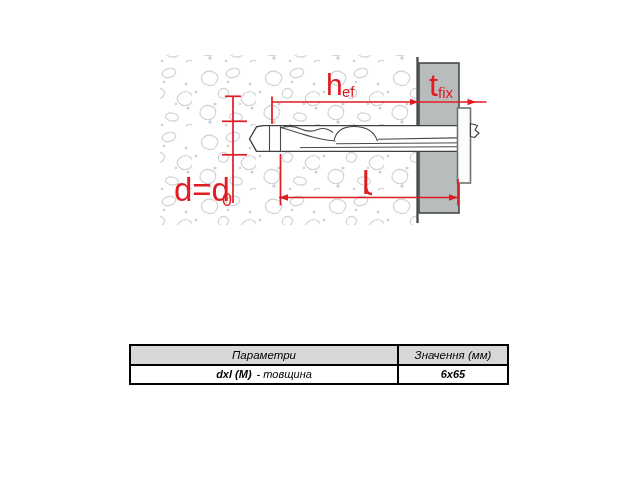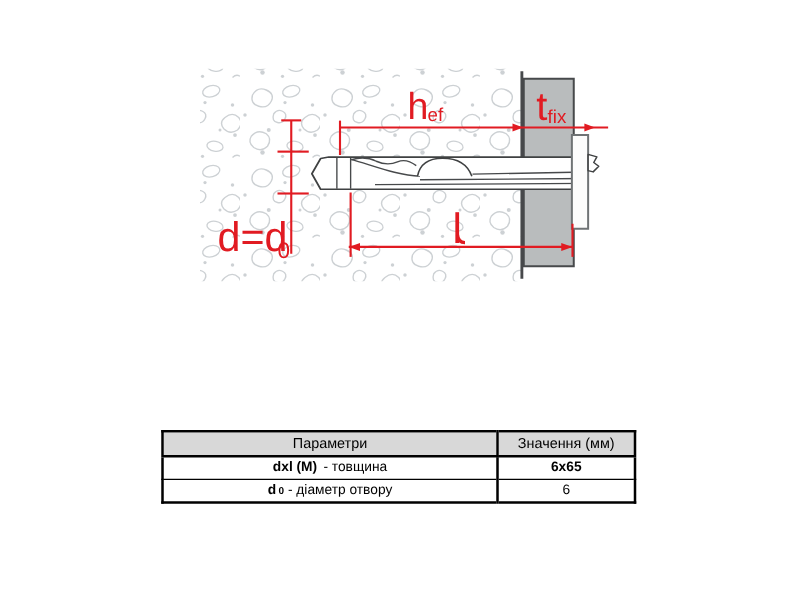--- a/index.html
+++ b/index.html
@@ -22,21 +22,21 @@
   
   .spec-table{
     position:absolute;left:129px;top:344px;width:378px;
     border-collapse:collapse;table-layout:fixed;
     font-size:11px;color:#000;
   }
   .spec-table td,.spec-table th{
     border:1px solid #000;text-align:center;vertical-align:middle;
     padding:0 2px;height:17px;line-height:1.1;overflow:hidden;white-space:nowrap;
   }
-  .spec-table{border:2px solid #000;}
+  .spec-table{border:2px solid #000;font-style:italic;}
   .spec-table .col-param{width:268px;border-right:2px solid #000;}
   .spec-table .col-val{width:110px;margin-left:21px;}
   .spec-table thead th{
     background:var(--table-header-bg);font-weight:normal;font-size:11.5px;
     border-bottom:2.5px solid #000;height:18px;
   }
   .sym{font-weight:bold;}
   .sub{font-weight:bold;font-size:8px;margin-left:2px;}
   .desc{margin-left:3px;}
   .val-bold{font-weight:bold;}
@@ -139,20 +139,16 @@
       <tr>
         <th class="col-param">Параметри</th>
         <th class="col-val">Значення (мм)</th>
       </tr>
     </thead>
     <tbody>
       <tr>
         <td class="col-param"><span class="sym">dxl (M)</span><span class="sub"></span><span class="desc">- товщина</span></td>
         <td class="col-val val-bold">6x65</td>
       </tr>
-      <tr>
-        <td class="col-param"><span class="sym">d</span><span class="sub">0</span><span class="desc">- діаметр отвору</span></td>
-        <td class="col-val">6</td>
-      </tr>
     </tbody>
   </table>
 
 </div>
 
 </body></html>

